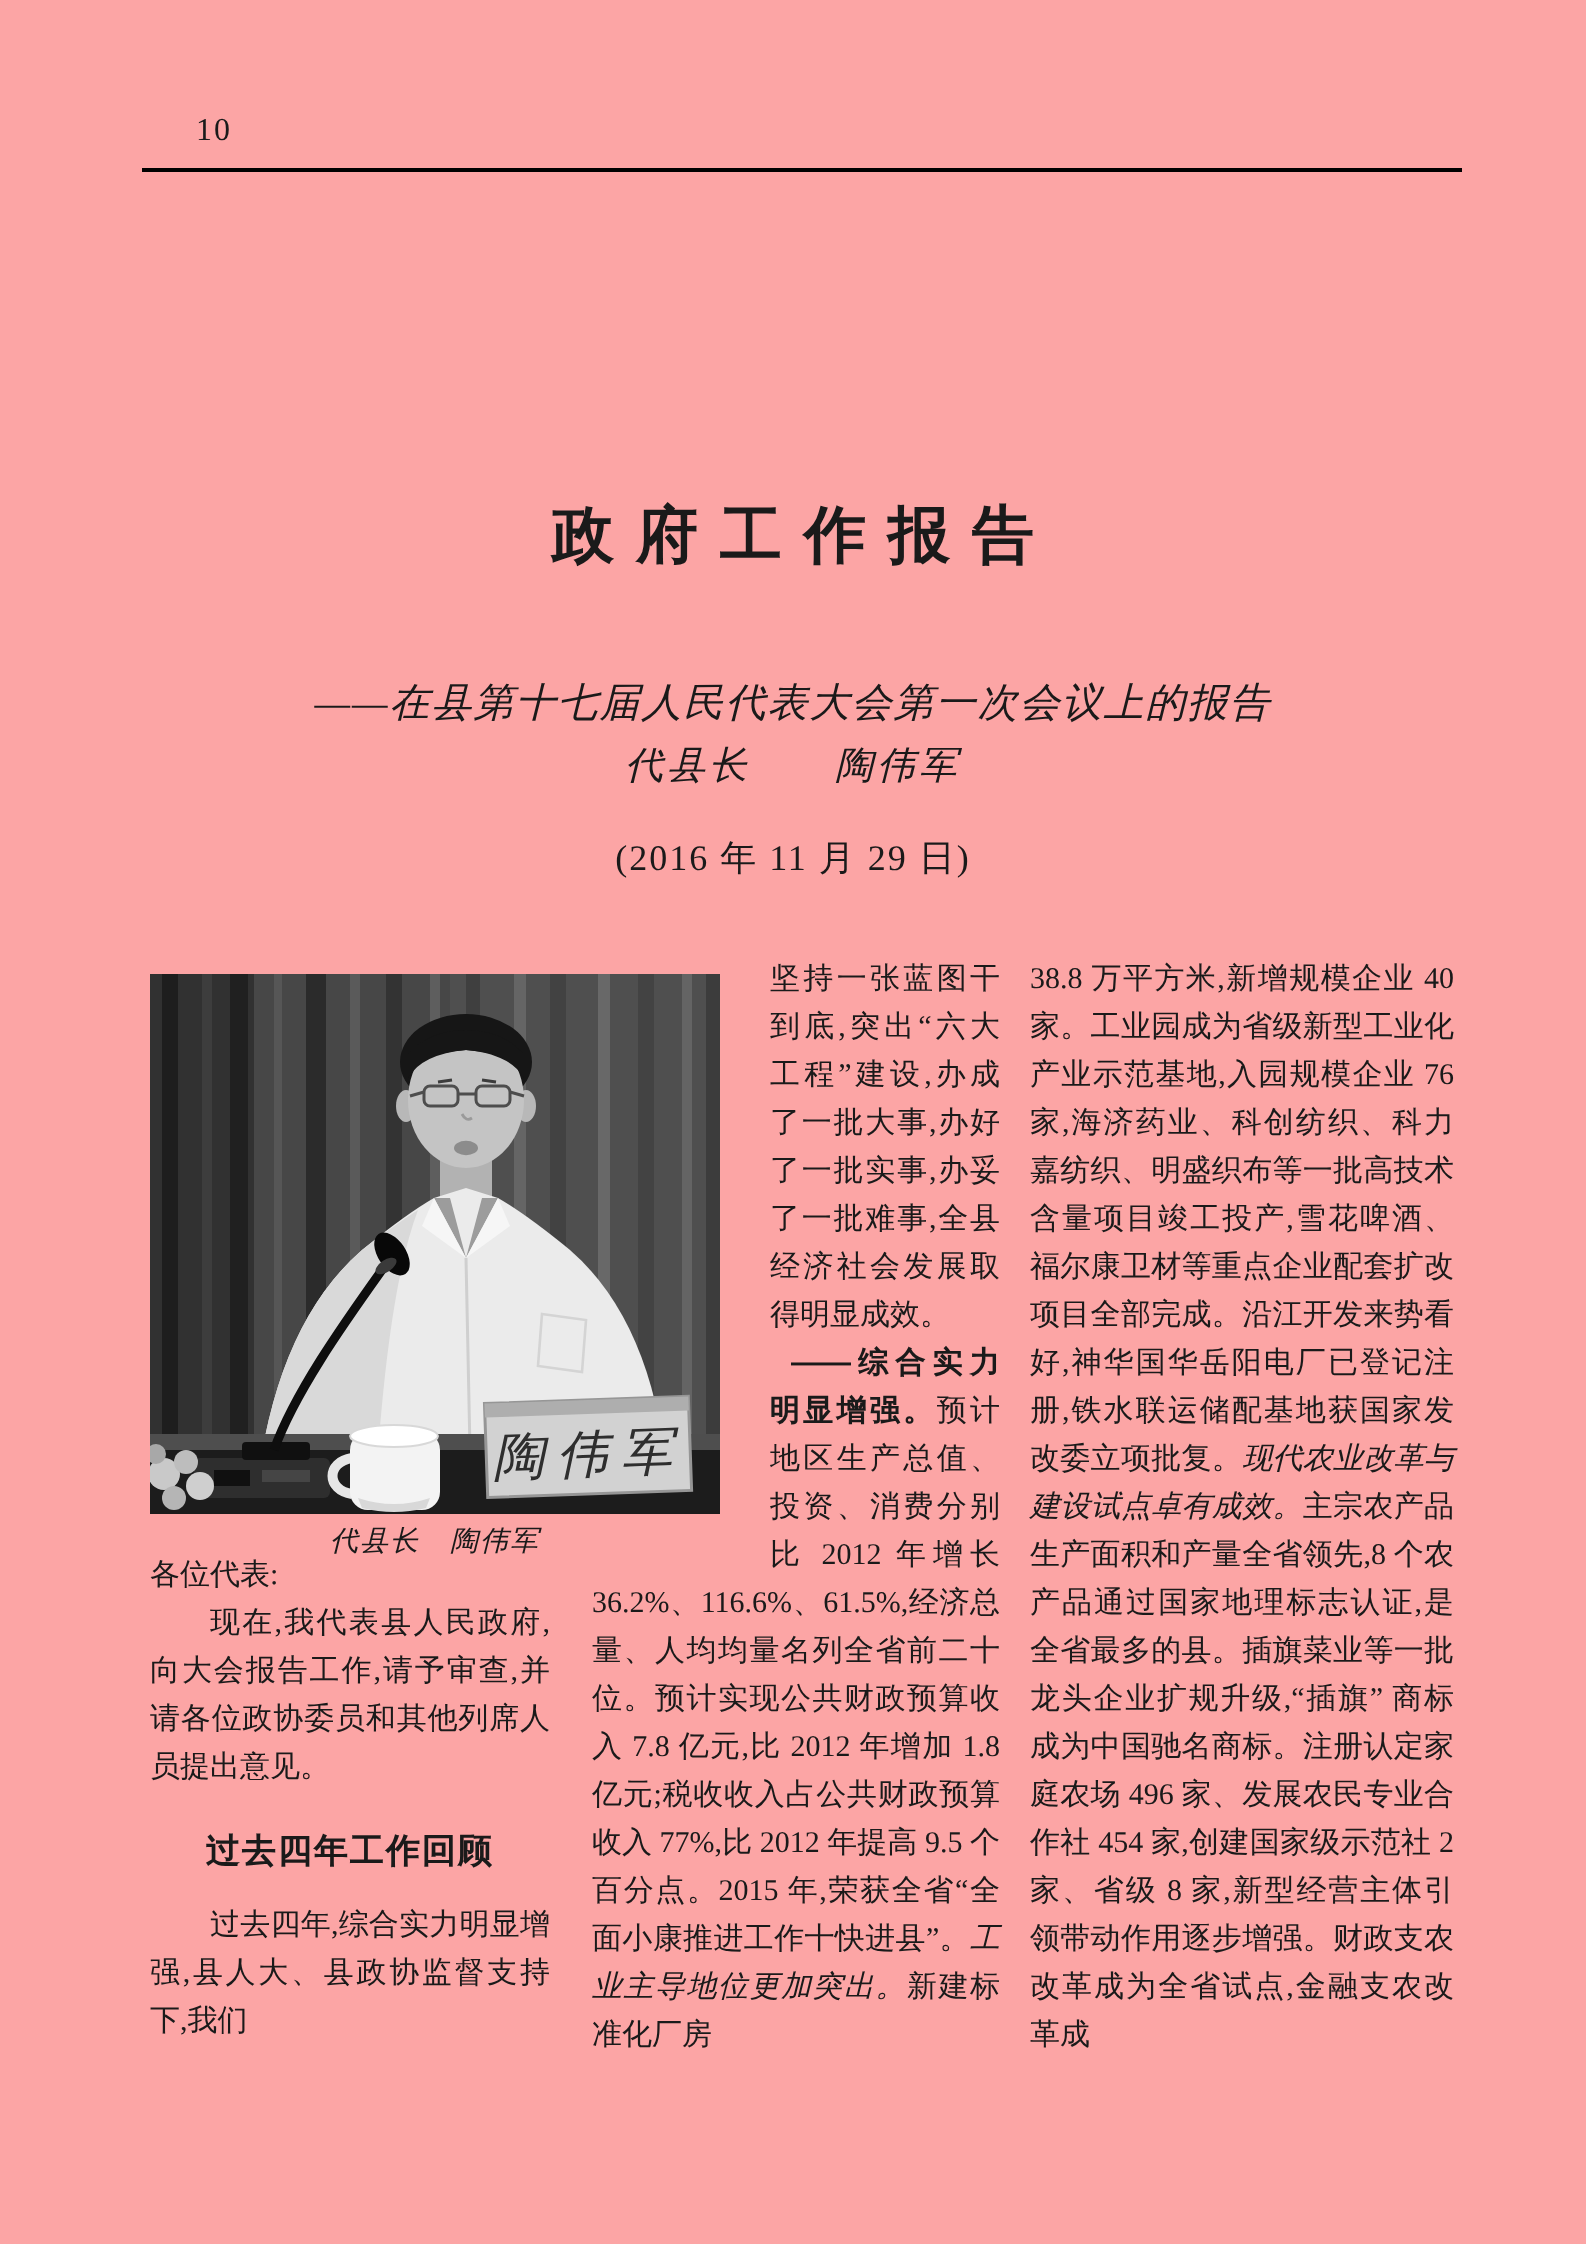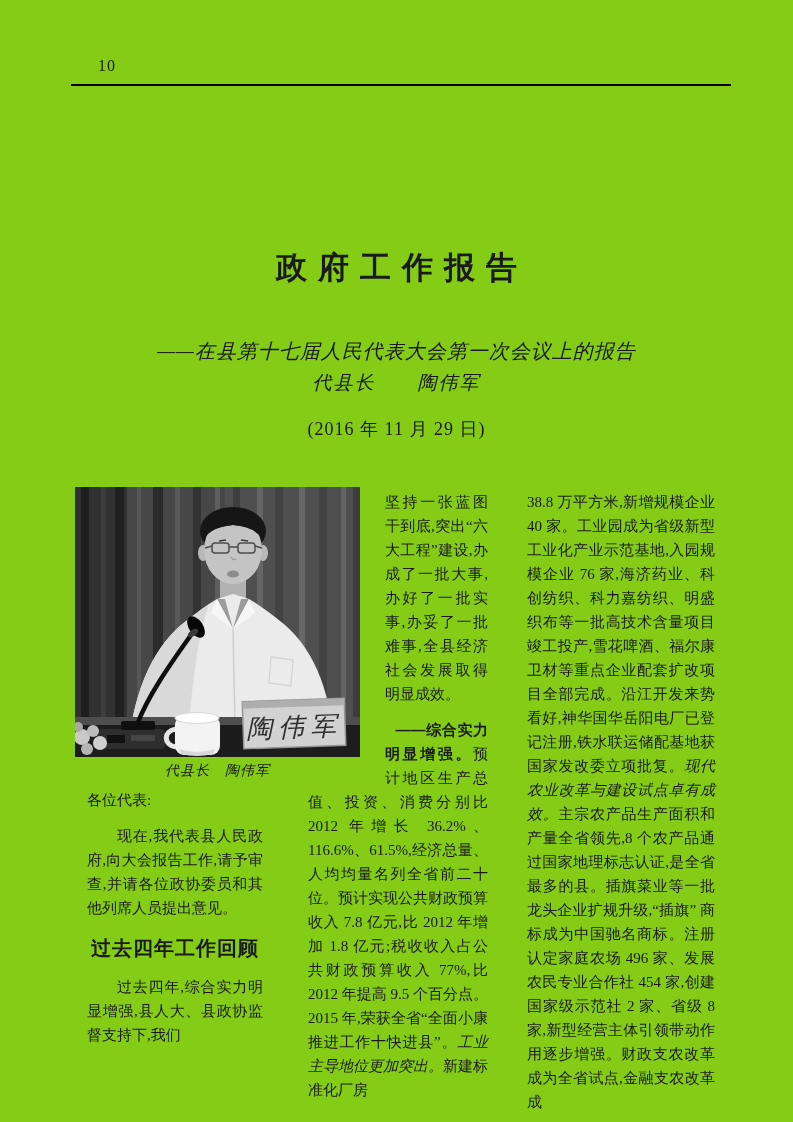--- a/index.html
+++ b/index.html
@@ -1,19 +1,19 @@
 <!DOCTYPE html>
 <html><head>
 <meta charset="utf-8">
 <style>
   html, body { margin:0; padding:0; background:#ffffff; }
   .page {
     position: relative;
     width: 793px; height: 1122px;
-    background: #84cc16;
+    background: #fca5a5;
     overflow: hidden;
     font-family: "Liberation Serif", serif;
     color: #1a1a1a;
   }
   
   .pg-num { position:absolute; left:98px; top:57px; font-size:16px; letter-spacing:1px; }
   .pub-title { position:absolute; left:0; right:0; top:55px; text-align:center; font-size:17px; letter-spacing:3px; }
   .header-rule { position:absolute; left:71px; top:84px; width:660px; height:2px; background:#000; }
   
   .article-title {
@@ -38,32 +38,32 @@
   .photo-caption {
     margin-top:5px; text-align:center;
     font-size:14px; font-style:italic; letter-spacing:1px;
   }
   
   .col {
     position:absolute; top:478px;
     font-size:15px; line-height:24px;
     text-align:justify;
   }
-  .col p { margin:12px; padding:0; text-align:justify; }
+  .col p { margin:0; padding:0; text-align:justify; }
   .col-left   { left:75px;  top:776px; width:200px; }
   .col-middle { left:296px; width:204px; }
   .col-right  { left:515px; width:212px; }
   .wrap-spacer { float:left; width:89px; height:312px; }
   .indent  { text-indent:2em; }
   .indent-sm { text-indent:0.7em; }
   .lead-bold { font-weight:bold; font-family:Liberation Sans, sans-serif; }
   .kai { font-style:italic; }
   .section-heading {
     margin:18px 0 13px 0 !important; text-align:center !important;
-    font-weight:bold; font-family:Liberation Mono, monospace; font-size:20px;
+    font-weight:bold; font-family:Liberation Serif, serif; font-size:17px;
     letter-spacing:1px;
   }
 </style>
 </head>
 <body>
 
 <div class="page">
 
   <div class="pg-num">10</div>
   <div class="header-rule"></div>

